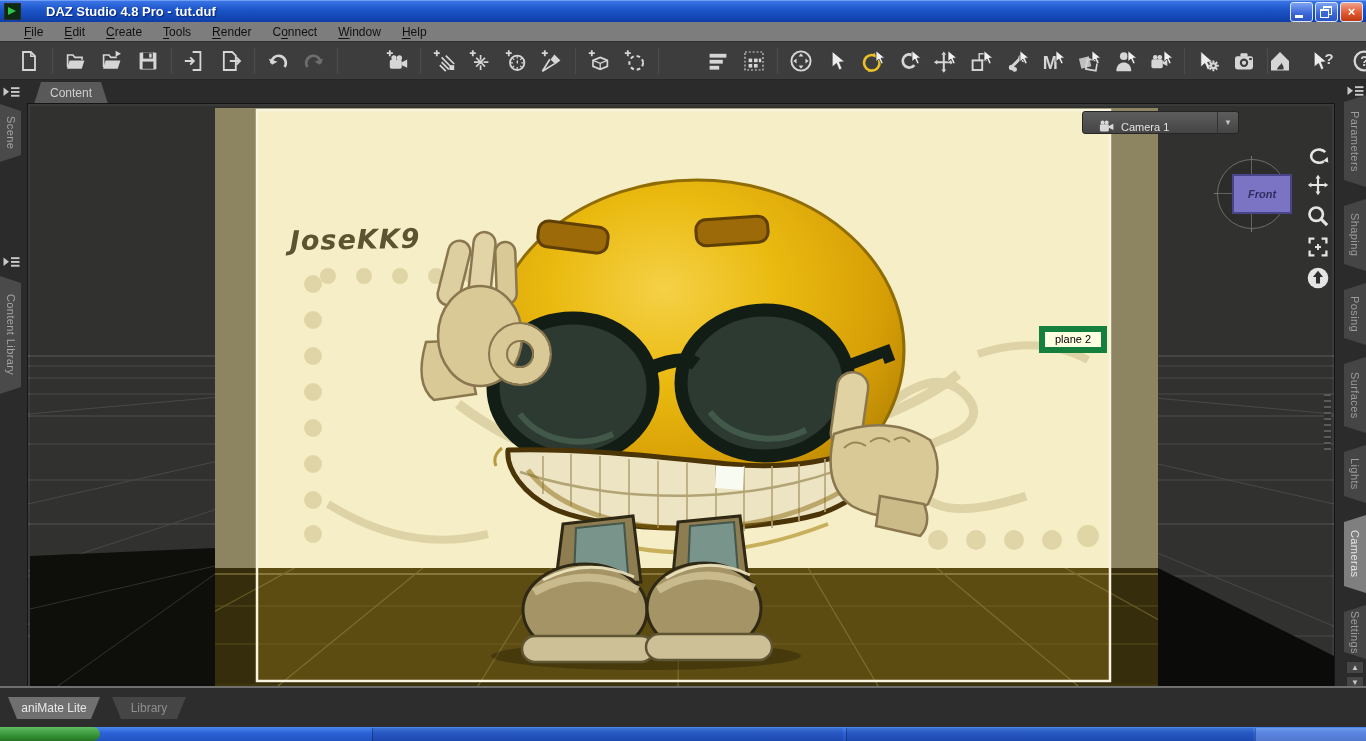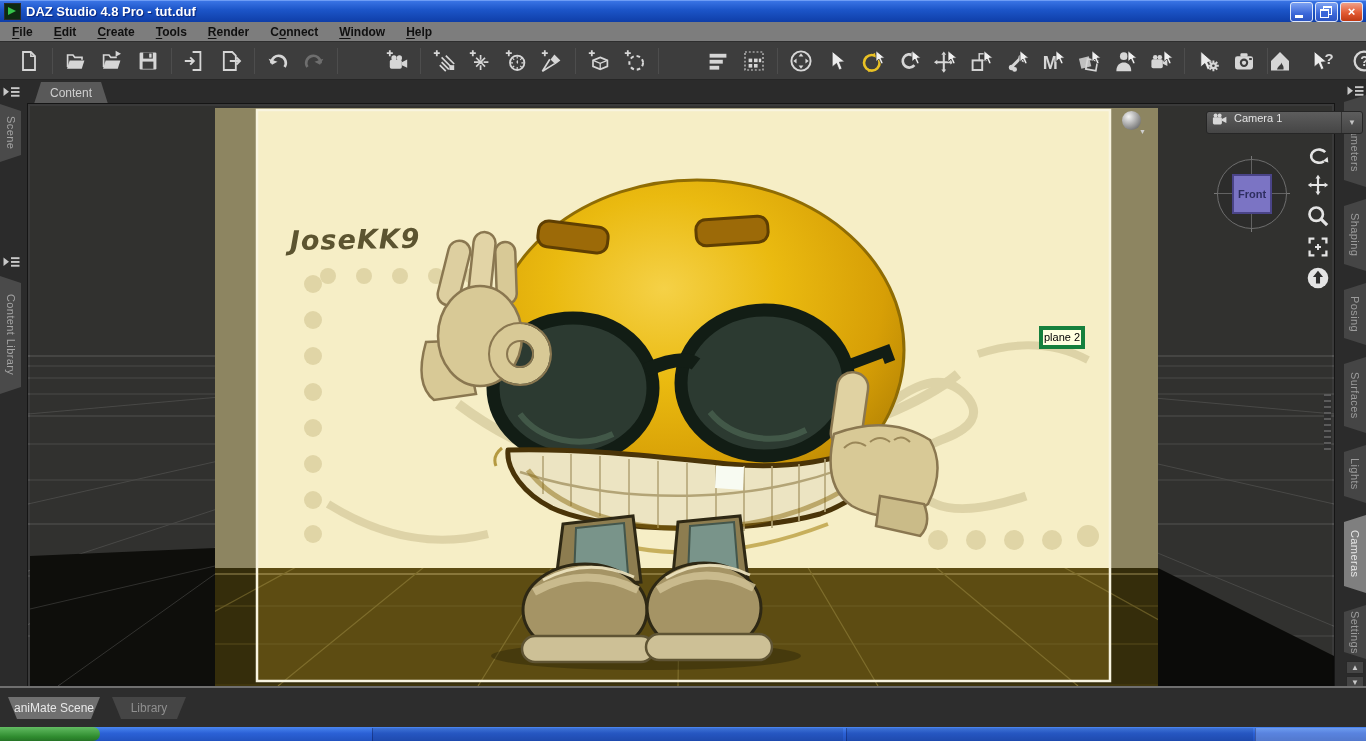--- a/index.html
+++ b/index.html
@@ -1,37 +1,37 @@
 <!DOCTYPE html>
 <html><head>
 <meta charset="utf-8">
 <style>
   html,body{margin:0;padding:0;background:#1a1a1a;}
   #app{position:relative;width:1366px;height:741px;overflow:hidden;background:#2b2b2b;
        font-family:"Liberation Sans",sans-serif;-webkit-font-smoothing:antialiased;}
   
   .titlebar{position:absolute;left:0;top:0;width:1366px;height:22px;
     background:linear-gradient(180deg,#3d77e8 0%,#1c55c8 45%,#0f3ea8 100%);
-    display:flex;align-items:center;box-shadow:inset 0 1px 0 #6d9cf5;}
+    display:flex;align-items:center;box-shadow:inset 0 1px 0 #6d9cf5;gap:20px;}
   .app-icon{width:15px;height:15px;margin:0 5px 0 4px;background:#0d2a12;border:1px solid #2a2a2a;
     position:relative;}
   .app-icon:before{content:"";position:absolute;left:3px;top:3px;border-left:8px solid #35c24a;
     border-top:4px solid transparent;border-bottom:4px solid transparent;}
   .title-text{color:#fff;font-size:13px;font-weight:bold;text-shadow:1px 1px 1px #05227a;}
   .win-btns{position:absolute;right:3px;top:2px;display:flex;gap:2px;}
   .win-btn{width:21px;height:18px;border:1px solid #dce6fa;border-radius:3px;
     background:linear-gradient(180deg,#7da2f2,#3a66d8 60%,#2d55c2);position:relative;}
   .win-btn.close{background:linear-gradient(180deg,#f0a088,#e25a32 55%,#c03a14);color:#fff;
     font-size:13px;font-weight:bold;text-align:center;line-height:17px;}
   .win-btn.min:before{content:"";position:absolute;left:4px;bottom:3px;width:8px;height:3px;background:#fff;}
   .win-btn.restore:before{content:"";position:absolute;left:7px;top:3px;width:7px;height:6px;border:1px solid #fff;border-top-width:2px;}
   .win-btn.restore:after{content:"";position:absolute;left:4px;top:6px;width:7px;height:6px;border:1px solid #fff;border-top-width:2px;background:#3a66d8;}
   
   .menubar{position:absolute;left:0;top:22px;width:1366px;height:20px;background:#7d7d7d;
-    border-bottom:1px solid #2e2e2e;display:flex;align-items:center;padding-left:8px;box-sizing:border-box;font-weight:bold;}
+    border-bottom:1px solid #2e2e2e;display:flex;align-items:center;padding-left:20px;box-sizing:border-box;}
   .menu-item{font-size:12px;color:#101010;margin-right:13px;padding:1px 4px;cursor:default;}
   .menu-item u{text-underline-offset:2px;}
   
   .toolbar{position:absolute;left:0;top:42px;width:1366px;height:38px;background:#3d3d3d;
     border-bottom:1px solid #262626;display:flex;align-items:center;padding-left:6px;box-sizing:border-box;}
   .tb-group{display:flex;align-items:center;gap:12px;padding:0 11px;border-right:1px solid #4d4d4d;height:26px;}
   .tb-group.gap{margin-left:36px;}
   .tb-icon{width:24px;height:24px;color:#d6d6d6;display:inline-block;}
   .tb-icon svg{width:24px;height:24px;display:block;}
   .tb-icon.disabled{color:#6e6e6e;}
@@ -51,41 +51,41 @@
     justify-content:center;cursor:default;}
   .viewport-tab{left:34px;top:82px;padding:0 16px;background:#595959;color:#cfcfcf;
     clip-path:polygon(7px 0,calc(100% - 7px) 0,100% 100%,0 100%);}
   .btab{top:697px;clip-path:polygon(0 0,100% 0,calc(100% - 9px) 100%,9px 100%);}
   .btab.active{background:#707070;color:#e8e8e8;}
   .btab.inactive{background:#454545;color:#8f8f8f;}
   
   .viewport-box{position:absolute;left:27px;top:103px;width:1306px;height:582px;
     border:1px solid #151515;background:#3a3a3a;}
   .scene-svg{position:absolute;left:0;top:0;}
-  .tooltip{position:absolute;left:1011px;top:222px;background:#ffffe1;border:4px solid #15803d;
-    font-size:11px;color:#000;padding:0 1px;line-height:15px;z-index:30;}
+  .tooltip{position:absolute;left:1011px;top:222px;background:#ffffe1;border:6px solid #15803d;
+    font-size:11px;color:#000;padding:0 10px;line-height:15px;z-index:30;}
   .drawstyle{position:absolute;left:1094px;top:7px;width:22px;height:22px;z-index:20;}
   .ds-sphere{width:19px;height:19px;border-radius:50%;
     background:radial-gradient(circle at 35% 30%,#f4f4f4,#9a9a9a 55%,#585858 95%);}
   .ds-arrow{position:absolute;right:-2px;bottom:-2px;font-size:7px;color:#cfcfcf;}
-  .cam-select{position:absolute;left:1178px;top:7px;width:157px;height:23px;z-index:20;
+  .cam-select{position:absolute;left:1054px;top:7px;width:157px;height:23px;z-index:20;
     background:linear-gradient(180deg,#5d5d5d,#454545);border:1px solid #262626;border-radius:3px;
-    display:flex;align-items:flex-start;box-sizing:border-box;}
+    display:flex;align-items:flex-end;box-sizing:border-box;padding-left:11px;}
   .cam-select .cam-ic{width:18px;height:14px;margin:0 4px 0 5px;}
   .cam-select .lbl{font-size:11px;color:#e2e2e2;flex:1;}
   .cam-select .dd{width:20px;text-align:center;color:#c4c4c4;font-size:8px;border-left:1px solid #333;line-height:21px;}
   .vp-pane-icon{left:1280px;top:9px;z-index:20;}
   .navcube{position:absolute;left:1186px;top:52px;width:76px;height:76px;z-index:15;}
   .nc-circle{position:absolute;left:3px;top:3px;width:68px;height:68px;border-radius:50%;
     border:1px solid #6e6e6e;background:rgba(30,30,30,.25);}
   .nc-h{position:absolute;left:0;top:37px;width:76px;height:1px;background:#787878;}
   .nc-v{position:absolute;left:37px;top:0;width:1px;height:76px;background:#787878;}
-  .nc-face{position:absolute;left:18px;top:18px;width:40px;height:40px;background:#7b74c4;
+  .nc-face{position:absolute;left:18px;top:18px;width:60px;height:40px;background:#7b74c4;
     border:2px solid #4a4488;box-sizing:border-box;display:flex;align-items:center;justify-content:center;
-    font-size:11px;font-weight:bold;color:#2e2e60;}
+    font-size:11px;font-weight:bold;color:#2e2e60;font-style:italic;}
   .vp-tools{position:absolute;left:1278px;top:38px;width:26px;display:flex;flex-direction:column;gap:7px;z-index:15;}
   .vp-tool{width:24px;height:24px;color:#e4e4e4;}
   .vp-tool svg{width:24px;height:24px;display:block;}
   .grip{position:absolute;left:1296px;top:290px;width:7px;height:56px;z-index:16;
     background:repeating-linear-gradient(180deg,#5a5a5a 0 2px,#2e2e2e 2px 6px);}
   
   .scroll-arrow{position:absolute;left:1346px;width:18px;height:13px;background:#454545;border:1px solid #292929;
     color:#c8c8c8;font-size:8px;text-align:center;line-height:12px;box-sizing:border-box;}
   
   .bottom-dock{position:absolute;left:0;top:686px;width:1366px;height:41px;background:#2d2d2d;
@@ -690,21 +690,21 @@
             <path d="M10 4l4.2 5.2H11.7v5.3H8.3V9.2H5.8z" fill="#2e2e2e"></path>
           </svg>
         </span>
       </div>
 
     <div class="grip"></div>
   </div>
 
   <div class="bottom-dock"></div>
   <div id="bottom-tabs">
-      <div class="htab btab active" style="left: 8px; width: 92px;">aniMate Scene</div>
+      <div class="htab btab active" style="left: 8px; width: 92px;">aniMate Lite</div>
       <div class="htab btab inactive" style="left: 112px; width: 74px;">Library</div>
     </div>
   <span class="pane-icon" style="left:1347px;top:700px;"></span>
 
   <div class="taskbar">
     <div class="start-btn"></div>
     <div class="task-seg" style="left:372px;width:470px;background:rgba(0,0,20,.10);border-left:1px solid rgba(0,0,40,.3);"></div>
     <div class="task-seg" style="left:846px;width:406px;background:rgba(0,0,20,.10);border-left:1px solid rgba(0,0,40,.3);"></div>
     <div class="task-seg" style="left:1255px;width:111px;background:rgba(255,255,255,.22);border-left:1px solid rgba(0,0,40,.3);"></div>
   </div>

